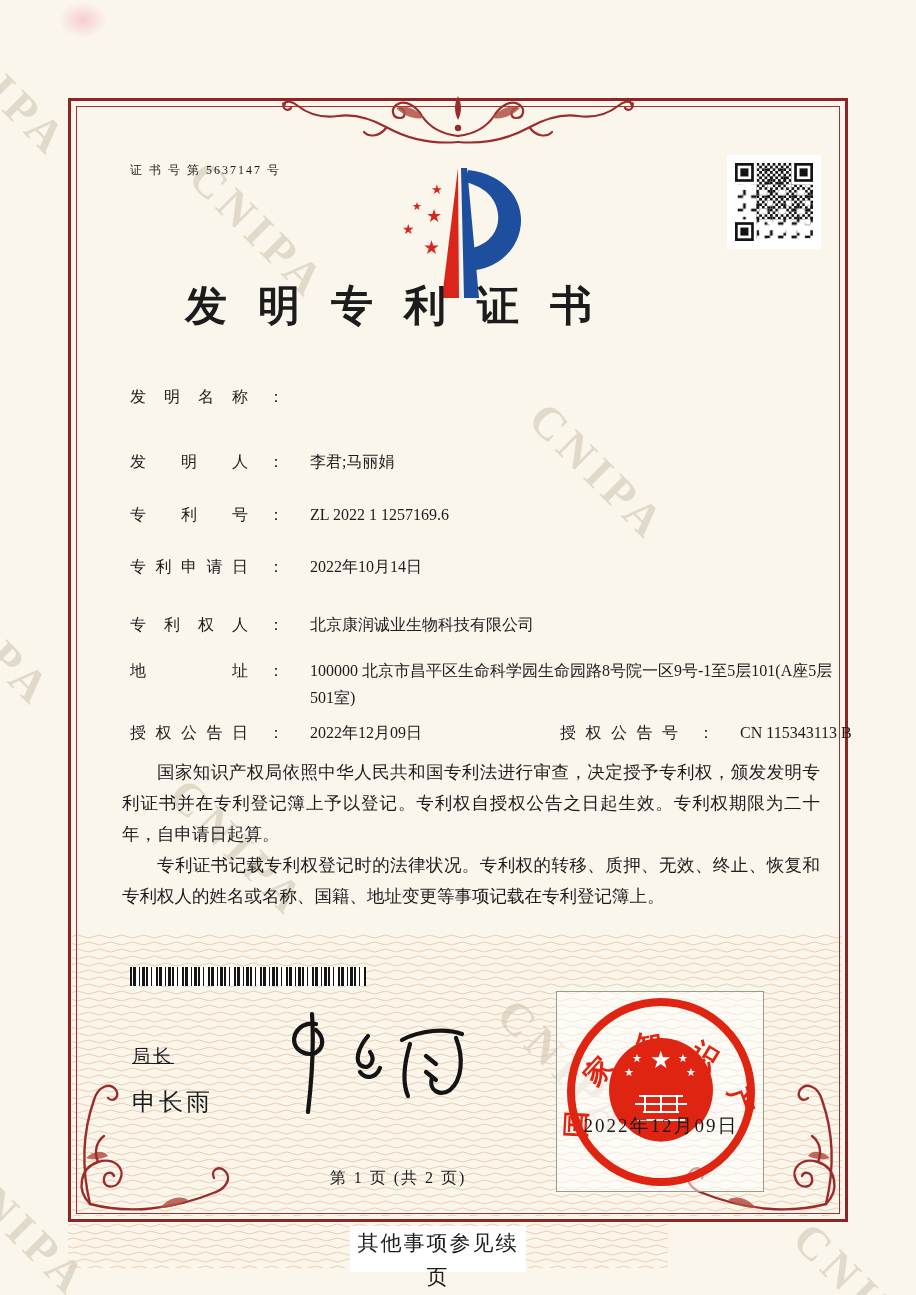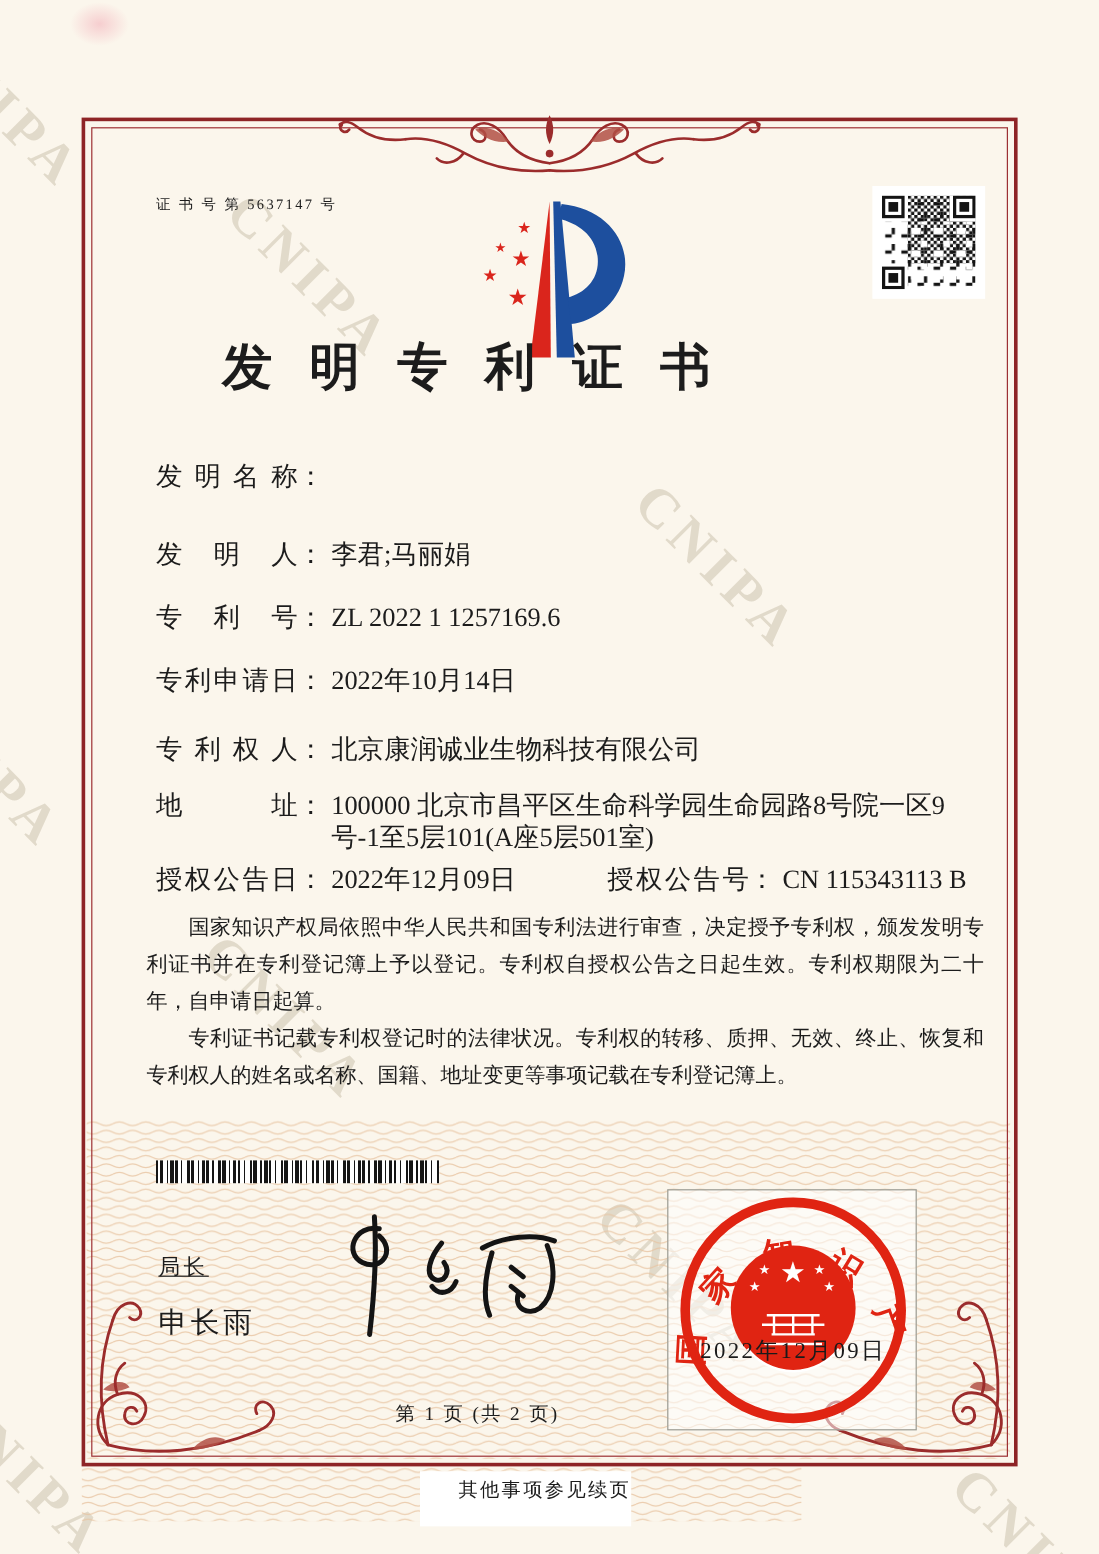--- a/index.html
+++ b/index.html
@@ -38,21 +38,21 @@
     position:absolute; left:727px; top:155px; width:94px; height:94px;
     background:#fff; display:flex; align-items:center; justify-content:center;
   }
 
   .title {
     position:absolute; left:68px; top:278px; width:651px;
     text-align:center; font-size:42px; font-weight:bold;
     letter-spacing:31px; padding-left:21px; white-space:nowrap;
   }
 
-  .frow { position:absolute; left:130px; display:flex; font-size:22px; line-height:27px; }
+  .frow { position:absolute; left:130px; display:flex; font-size:16px; line-height:27px;gap:20px; }
   .flabel {
     display:inline-block; width:118px;
     text-align:justify; text-align-last:justify; text-justify:inter-character;
     flex:none;
   }
   .fcolon { flex:none; }
   .fvalue { margin-left:6px; }
   .fvalue.addr { width:528px; }
   .pairgap { width:230px; flex:none; margin-left:6px; }
 
@@ -82,21 +82,21 @@
     background:rgba(255,255,255,0.55); border:1px solid #9a9a90;
   }
 
   .page-num {
     position:absolute; left:278px; top:1168px; width:240px;
     text-align:center; font-size:16px; letter-spacing:2px;
   }
 
   .note-box {
     position:absolute; left:350px; top:1226px; width:176px; height:46px;
-    background:#ffffff; text-align:right; line-height:34px; font-size:16px; letter-spacing:2px;
+    background:#ffffff; text-align:center; line-height:34px; font-size:21px; letter-spacing:2px;
   }
 
   .smudge {
     position:absolute; left:48px; top:-6px; width:70px; height:52px;
     background:radial-gradient(closest-side, rgba(238,140,160,0.38), rgba(238,140,160,0) 70%);
   }
 </style>
 </head>
 <body>
 

